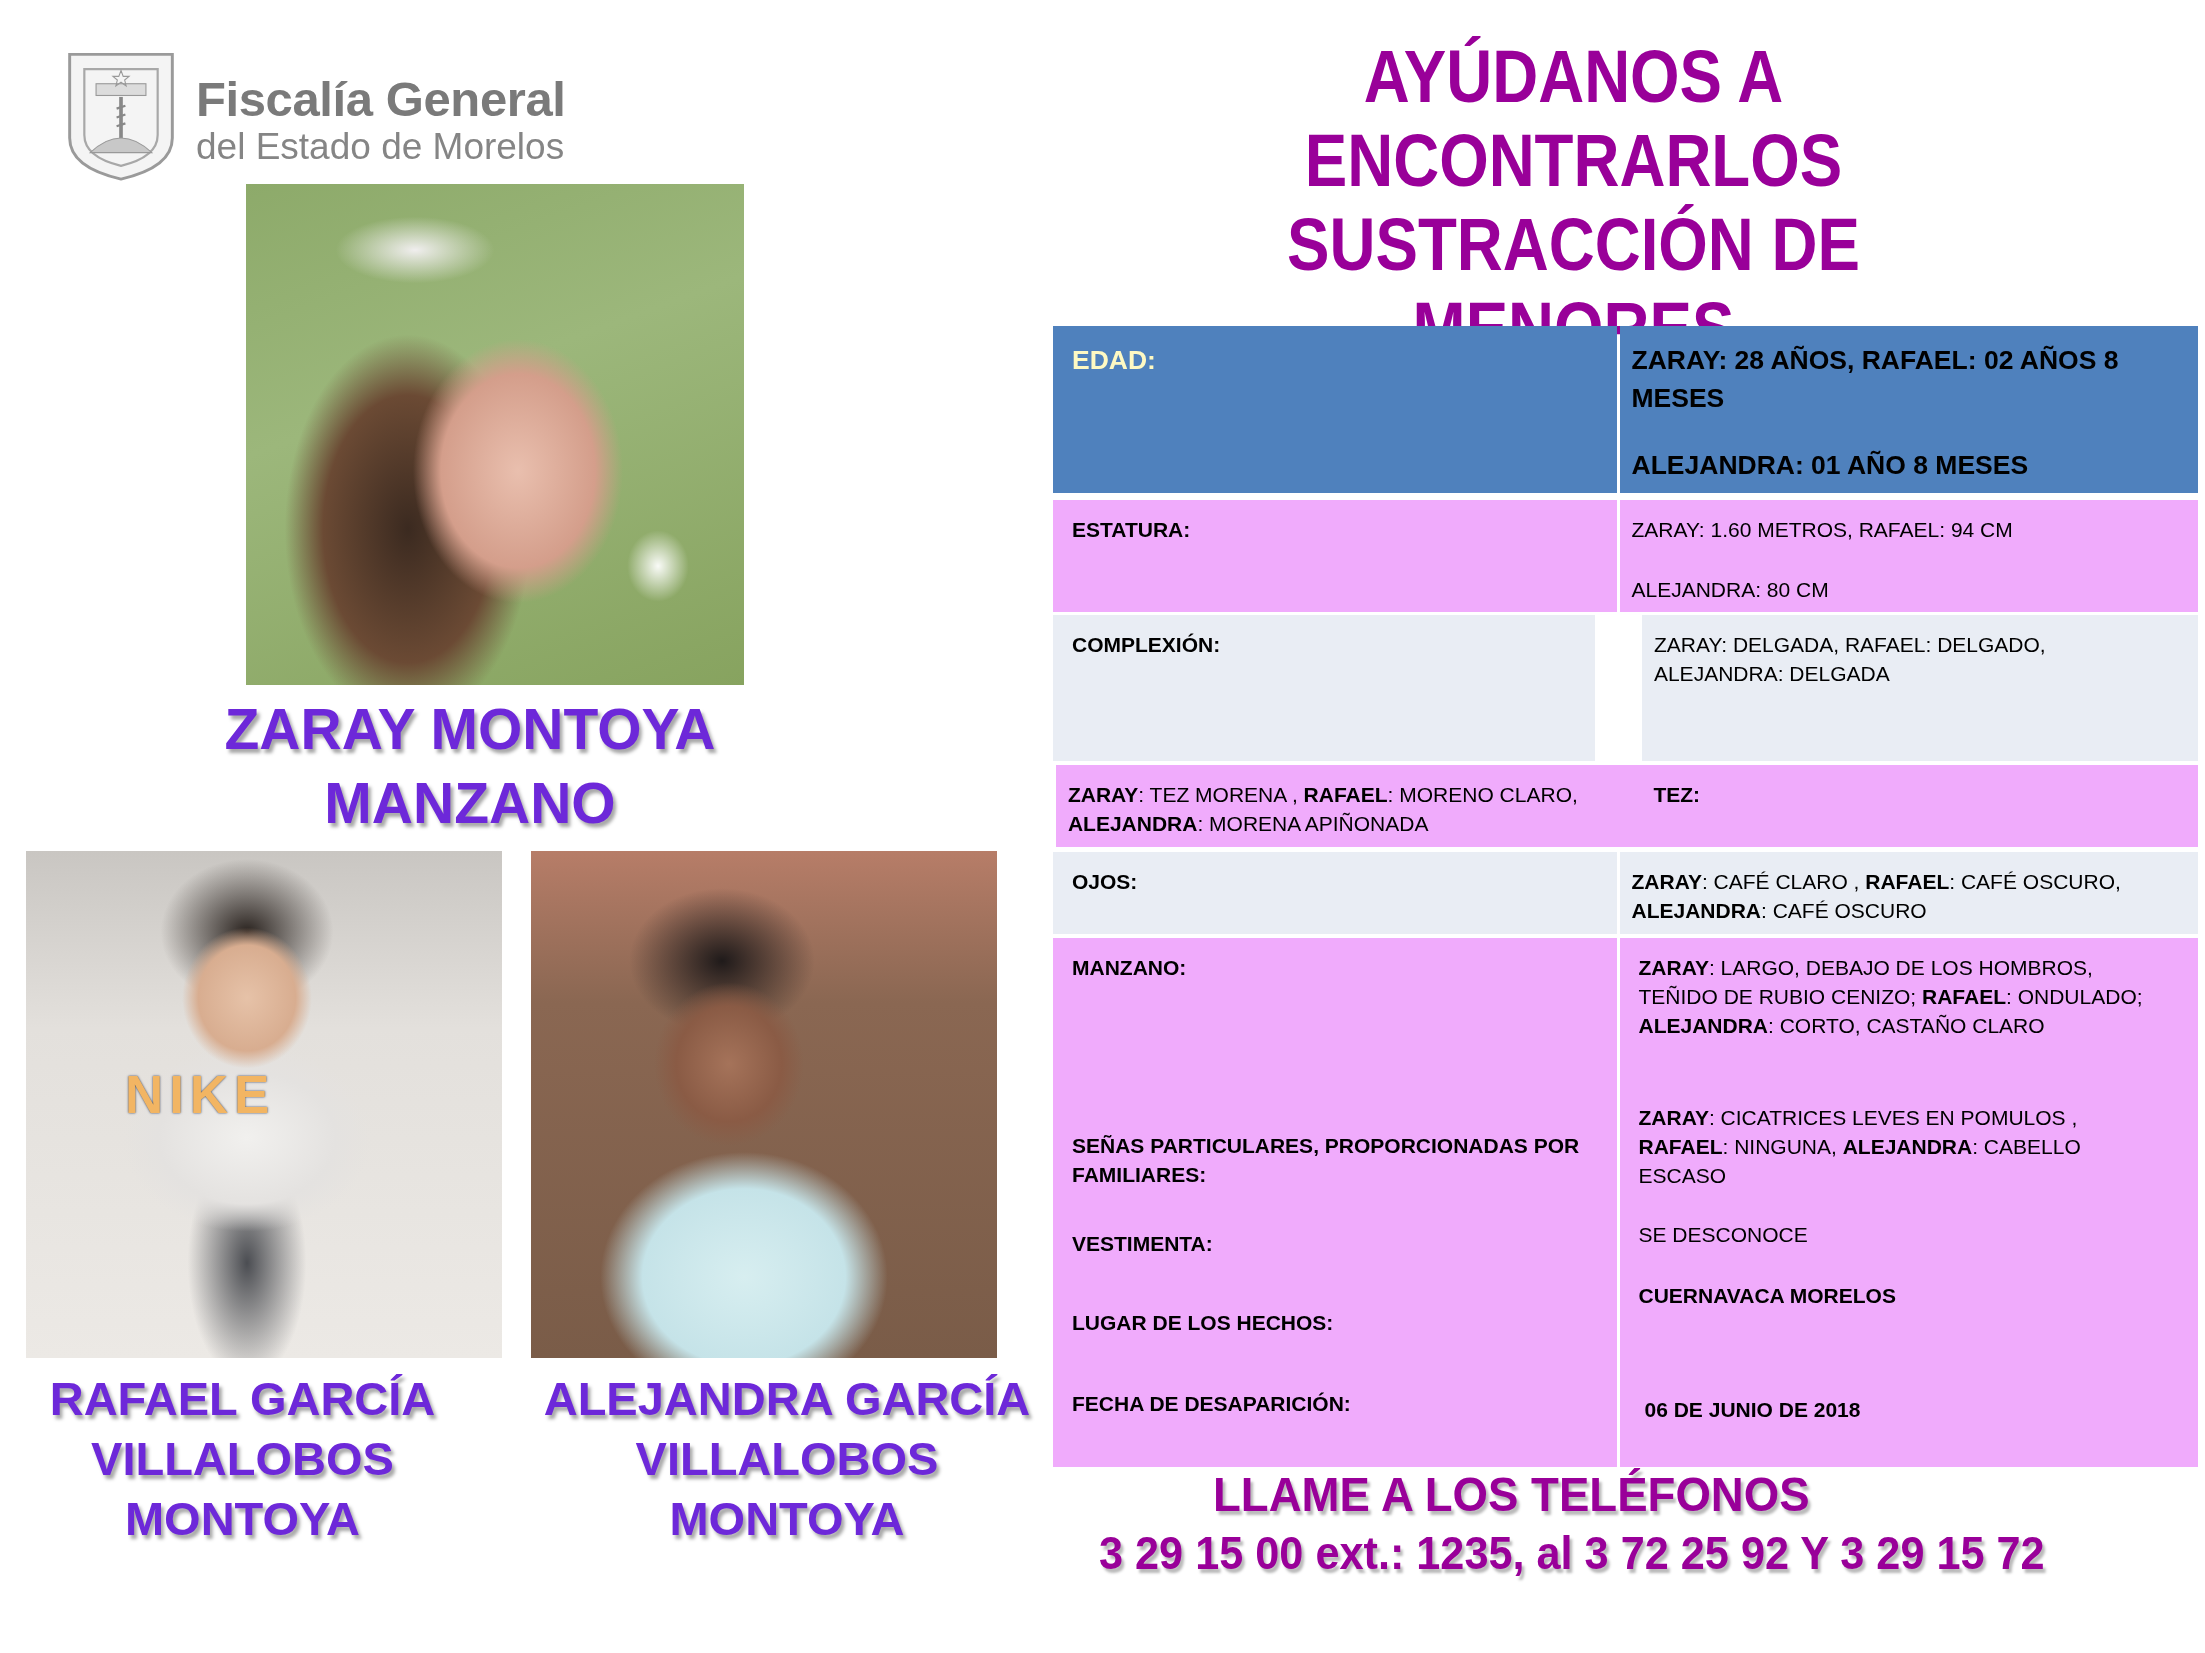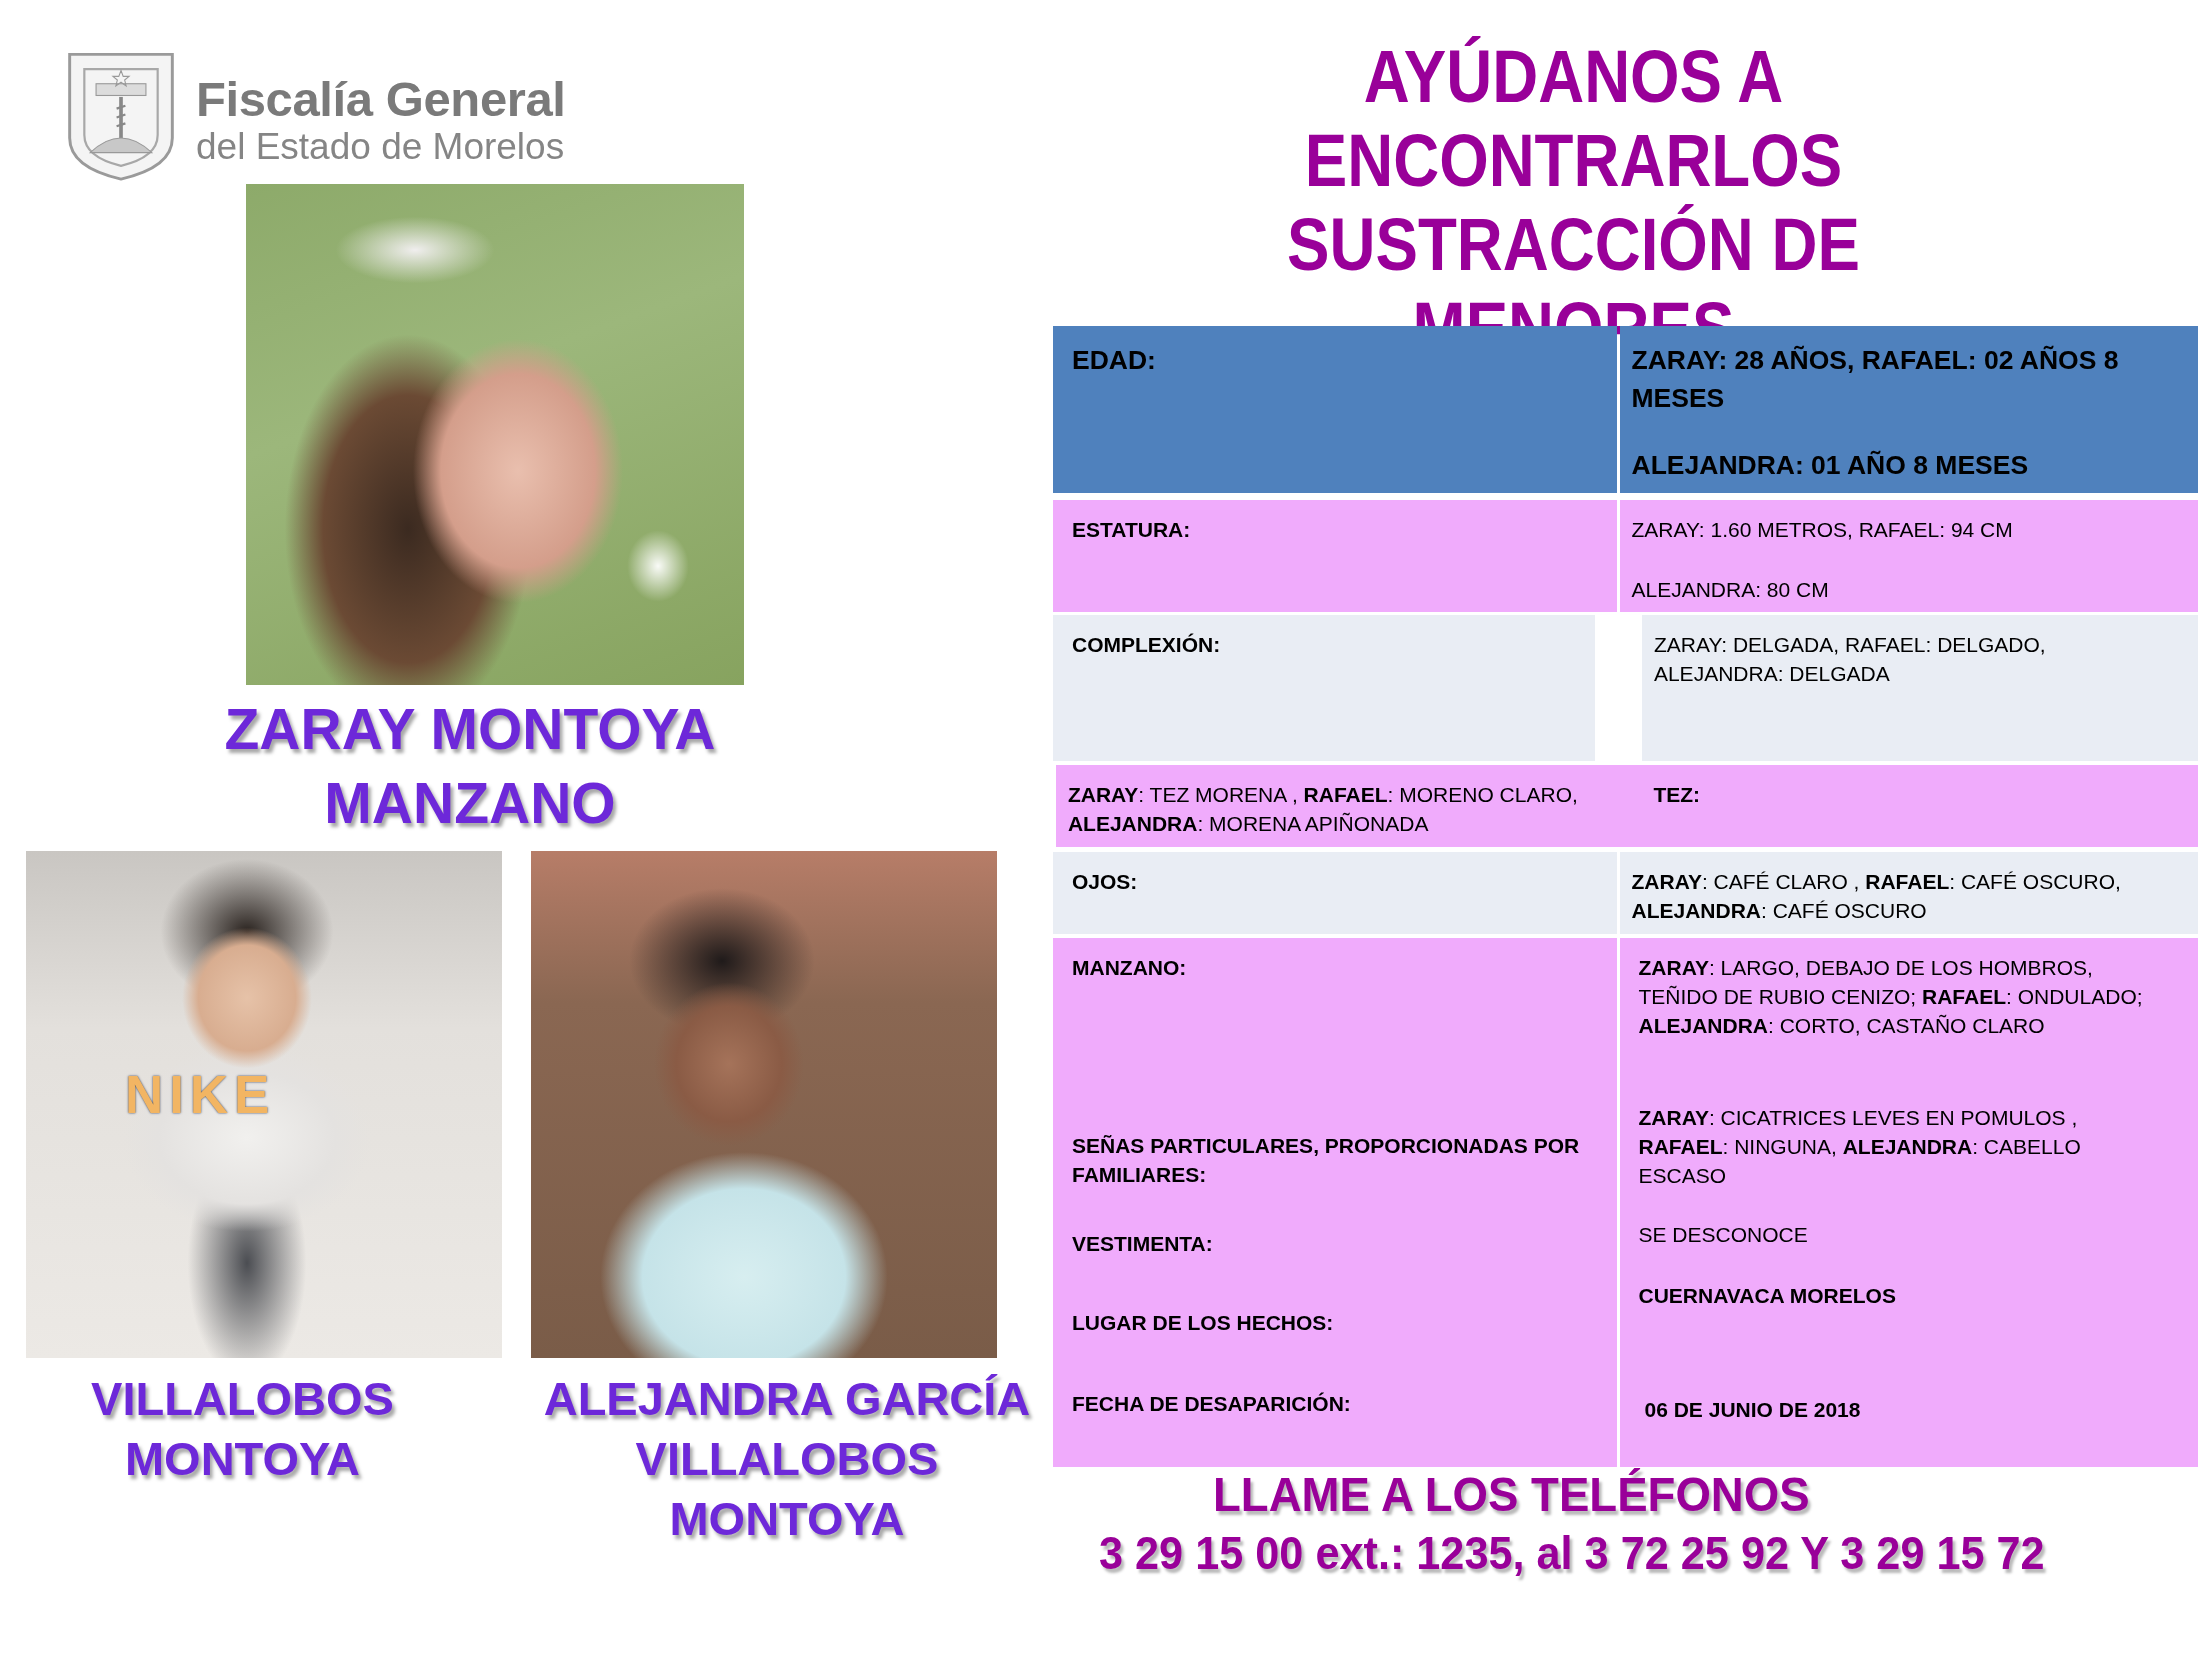--- a/index.html
+++ b/index.html
@@ -50,21 +50,21 @@
            font-weight:bold; font-size:74px; line-height:84px; transform:scaleX(0.86); transform-origin:center top; }
   .title span { display:block; }
 
   
   .info-table { position:absolute; left:1053px; top:326px; width:1145px; border-collapse:separate; border-spacing:0; }
   .row { position:absolute; left:0; width:1145px; display:flex; }
   .cell { box-sizing:border-box; padding:14.7px 19px; color:#000; font-size:21px; line-height:29px; }
   .cell.label { width:590px; font-weight:bold; }
   .cell.value { width:606px; margin-left:2.9px;padding-left:12px; }
   .row.header .cell { background:#4f81bd; font-size:26.5px; line-height:38px; font-weight:bold; }
-  .row.header .cell.label { color:#000000; }
+  .row.header .cell.label { color:#fef9c3; }
   .row.odd .cell { background:#f0abfc; }
   .row.even .cell { background:#e9edf4; }
   b.k { font-weight:bold; }
 
   
   .call { position:absolute; left:1081px; top:1463px; width:1117px; color:#990099; font-weight:bold;
           text-shadow: 2.9px 3.7px 2.9px rgba(0,0,0,0.28); }
   .call-line1 { position:absolute; left:132px; top:0; font-size:49px; line-height:62px; transform:scaleX(0.93); transform-origin:left top; white-space:nowrap; }
   .call-line2 { position:absolute; left:17.6px; top:59px; font-size:47px; line-height:62px; transform:scaleX(0.92); transform-origin:left top; white-space:nowrap; }
 </style>
@@ -93,20 +93,21 @@
   <span>ZARAY MONTOYA</span>
   <span>MANZANO</span>
 </div>
 
 <div class="photo photo-rafael">
   <div class="nike-text">NIKE</div>
 </div>
 <div class="photo photo-alejandra"></div>
 
 <div class="name name-rafael">
+  <span>RAFAEL GARCÍA</span>
   <span>VILLALOBOS</span>
   <span>MONTOYA</span>
 </div>
 <div class="name name-alejandra">
   <span>ALEJANDRA GARCÍA</span>
   <span>VILLALOBOS</span>
   <span>MONTOYA</span>
 </div>
 
 <div class="title">

